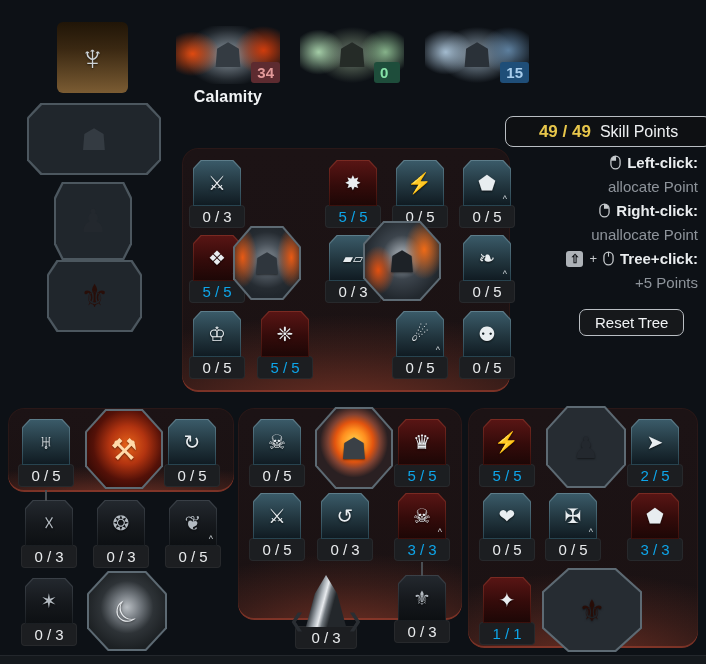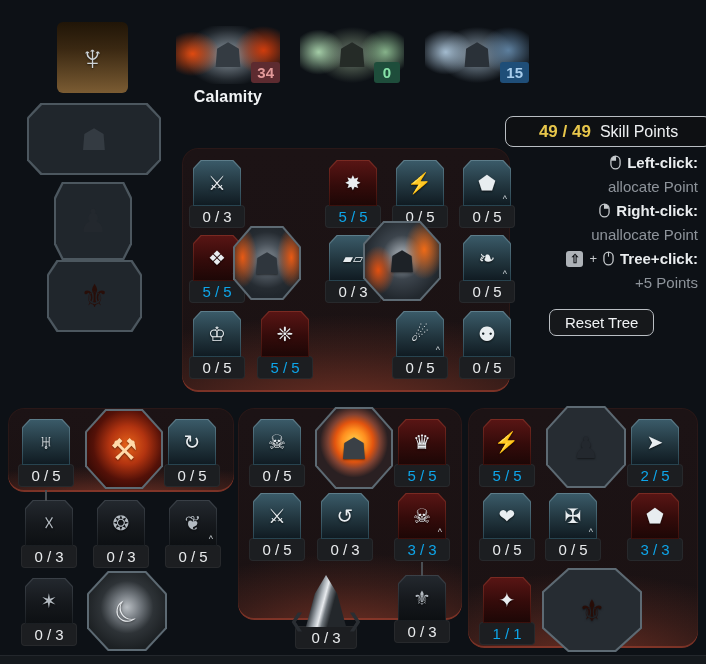--- a/index.html
+++ b/index.html
@@ -9,21 +9,21 @@
   
   .sigil{position:absolute;left:57px;top:22px;width:71px;height:71px;border-radius:6px;
          background:linear-gradient(180deg,#201507 0%,#3a2812 38%,#7b5c33 100%);
          display:flex;align-items:center;justify-content:center;}
   .sigil span{font-size:36px;color:#ccd2d6;text-shadow:0 1px 2px rgba(0,0,0,.6);}
 
   .tab{position:absolute;top:26px;width:112px;cursor:pointer;}
   .tab-art{position:relative;width:104px;height:58px;margin:0 auto;display:flex;align-items:center;justify-content:center;}
   .tab-label{margin-top:4px;text-align:center;font-size:16px;font-weight:700;color:#f1f3f5;letter-spacing:.2px;}
   .badge{position:absolute;top:36px;right:4px;min-width:14px;padding:2px 6px;border-radius:3px;
-         font-size:15px;font-weight:700;text-align:center;}
+         font-size:15px;font-weight:700;text-align:left;}
 
   .art-calamity{background:
     radial-gradient(38% 55% at 16% 48%, #e04a10 0%, rgba(224,74,16,0) 70%),
     radial-gradient(40% 60% at 84% 42%, #cf3c0c 0%, rgba(207,60,12,0) 70%),
     radial-gradient(42% 55% at 50% 50%, #98a1a9 0%, #59626a 40%, #23292f 78%, rgba(20,24,28,0) 100%);}
   .art-cybernetics{background:
     radial-gradient(38% 60% at 18% 45%, #a4cda7 0%, rgba(159,201,162,0) 65%),
     radial-gradient(38% 60% at 82% 45%, #86b28a 0%, rgba(134,178,138,0) 65%),
     radial-gradient(40% 55% at 50% 50%, #6e7a72 0%, #3a443d 48%, rgba(22,28,24,0) 88%);}
   .art-vengeance{background:
@@ -39,21 +39,21 @@
   .sp-lbl{font-size:16px;color:#eef0f2;}
 
   
   .help{position:absolute;right:8px;top:153px;display:flex;flex-direction:column;align-items:flex-end;}
   .help-row{display:flex;align-items:center;gap:6px;margin-bottom:5px;height:19px;}
   .help-title{font-size:15px;font-weight:700;color:#e9ecee;}
   .help-desc{font-size:15px;color:#8e949b;}
   .shiftkey{display:inline-flex;width:17px;height:16px;border-radius:3px;background:#aeb3b8;color:#101317;
             font-size:12px;font-weight:700;align-items:center;justify-content:center;}
   .plus{font-size:13px;color:#c6cacd;}
-  .reset-btn{position:absolute;left:549px;top:309px;padding:4px 15px;border:1px solid #b9bec3;border-radius:7px;
+  .reset-btn{position:absolute;left:579px;top:309px;padding:4px 15px;border:1px solid #b9bec3;border-radius:7px;
              background:#16181b;color:#f0f2f4;font-size:15px;font-family:"Liberation Sans",sans-serif;cursor:pointer;}
 
   
   .ab{position:absolute;cursor:pointer;}
   .ab .shell{position:absolute;inset:0;clip-path:polygon(10% 0,90% 0,100% 20%,100% 80%,90% 100%,10% 100%,0 80%,0 20%);
              background:#4c575f;}
   .ab .inner{position:absolute;inset:2px;clip-path:polygon(10% 0,90% 0,100% 20%,100% 80%,90% 100%,10% 100%,0 80%,0 20%);
              background:#20262c;display:flex;align-items:center;justify-content:center;}
   .ab1{left:27px;top:103px;width:134px;height:72px;}
   .ab2{left:54px;top:182px;width:78px;height:78px;}

